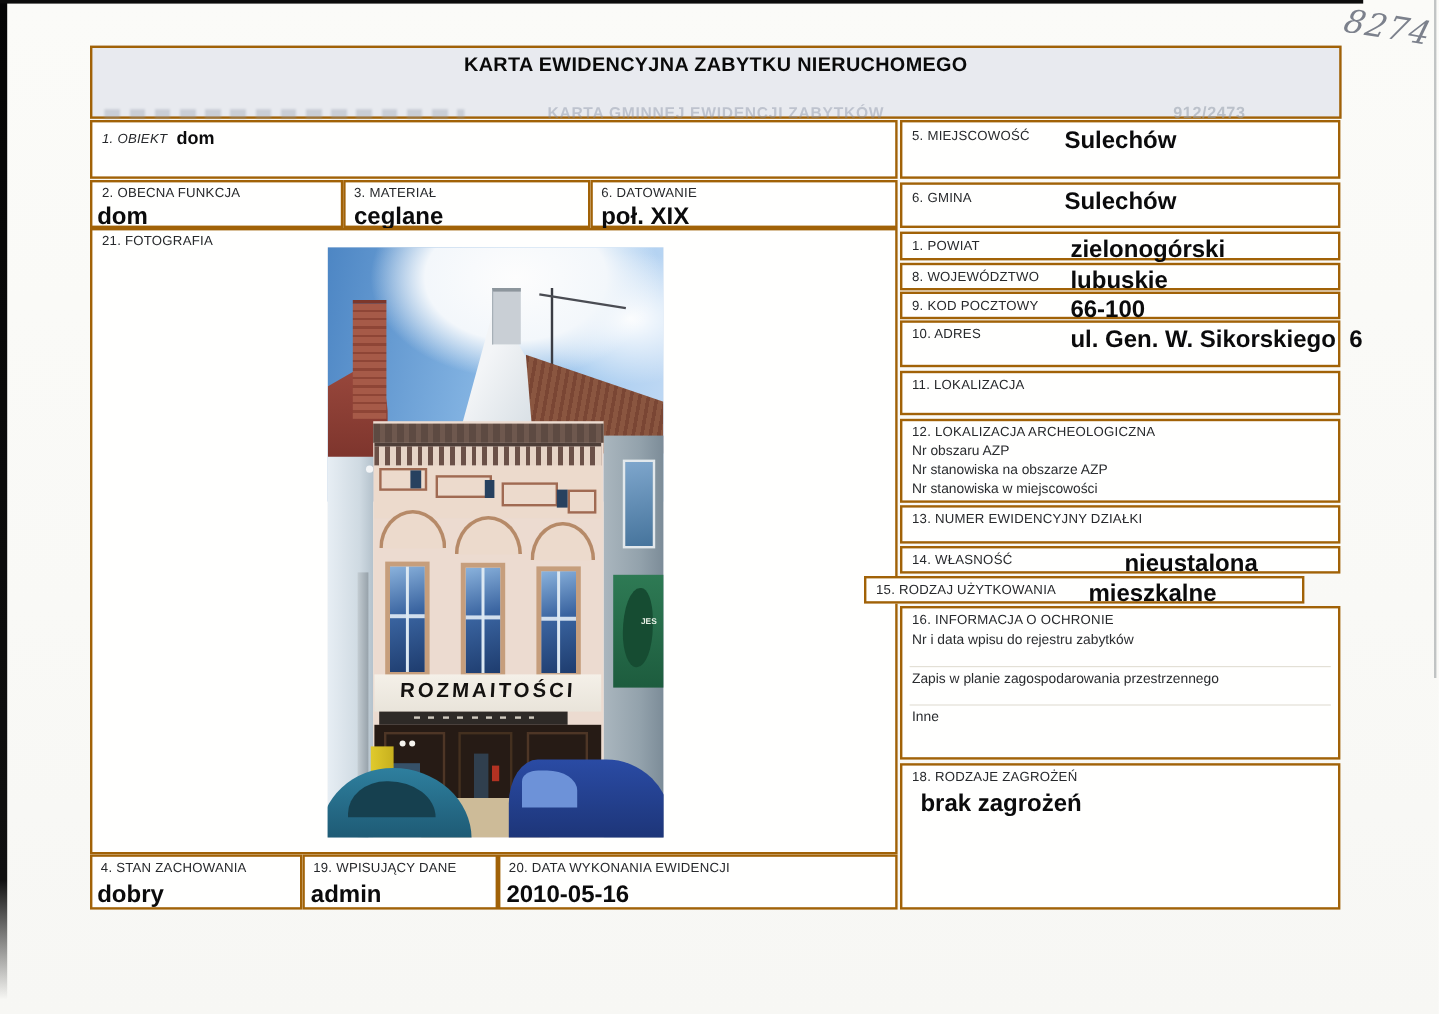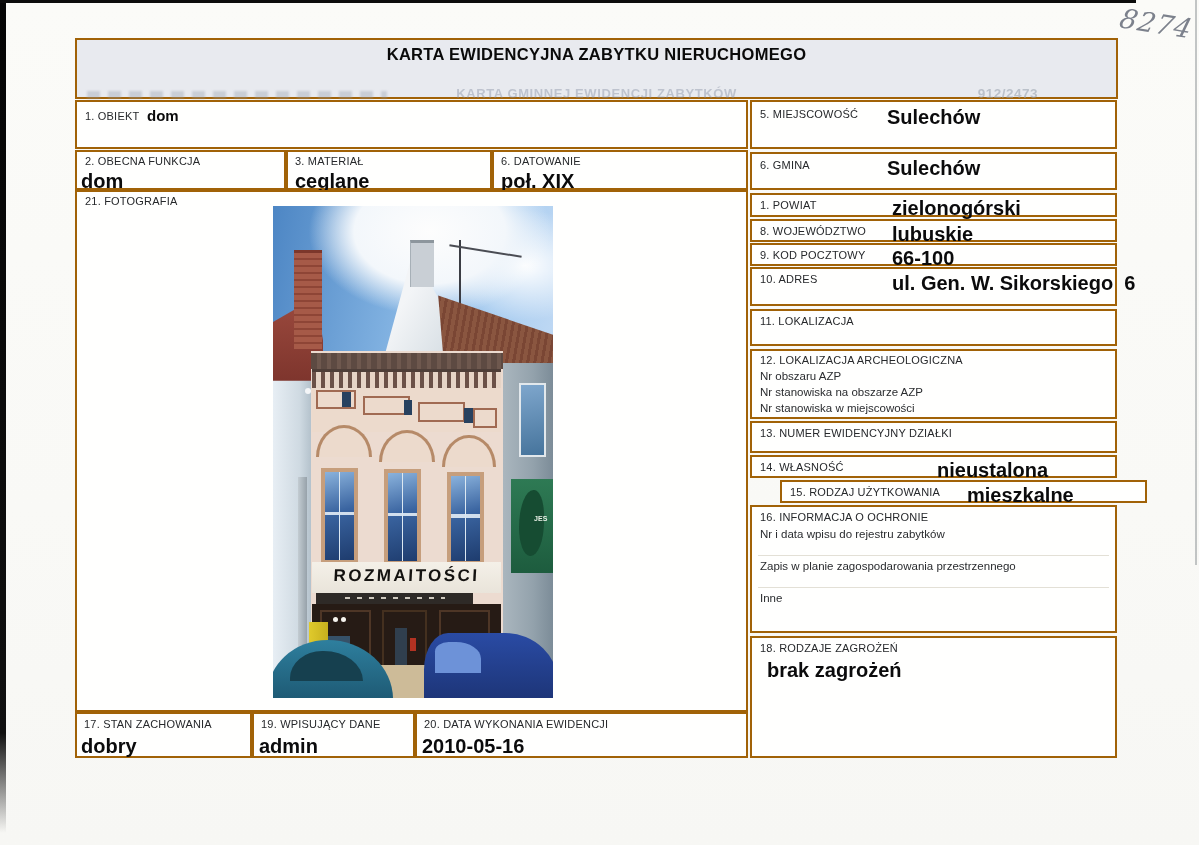--- a/index.html
+++ b/index.html
@@ -82,21 +82,21 @@
 <div id="handwritten">8274</div>
 
 <div class="box" id="header-box" style="left:75px;top:38px;width:1043px;height:61px;">
   <div class="title-line" style="top:5px;">KARTA EWIDENCYJNA ZABYTKU NIERUCHOMEGO</div>
   <div id="ghost-smudge"></div>
   <div id="ghost-title">KARTA GMINNEJ EWIDENCJI ZABYTKÓW</div>
   <div id="watermark">912/2473</div>
 </div>
 
 <div class="box" style="left:75px;top:100px;width:673px;height:49px;">
-  <div class="lbl" style="left:8px;top:8px;">1. OBIEKT</div>
+  <div class="lbl" style="left:8px;top:8px;font-style:italic;">1. OBIEKT</div>
   <div class="val" style="left:70px;top:5px;font-size:15px;">dom</div>
 </div>
 
 <div class="box" style="left:75px;top:150px;width:211px;height:40px;">
   <div class="lbl" style="left:8px;top:3px;">2. OBECNA FUNKCJA</div>
   <div class="val" style="left:4px;top:18px;">dom</div>
 </div>
 <div class="box" style="left:286px;top:150px;width:206px;height:40px;">
   <div class="lbl" style="left:7px;top:3px;">3. MATERIAŁ</div>
   <div class="val" style="left:7px;top:18px;">ceglane</div>
@@ -205,21 +205,21 @@
     </div>
     <div style="left:54%;top:86.8%;width:48%;height:13.5%;
       background:linear-gradient(180deg,#2a4ba4,#1d3578);border-radius:18% 40% 0 0 / 55% 80% 0 0;">
       <div style="left:8%;top:14%;width:34%;height:46%;
         background:#6d92d8;border-radius:30% 55% 0 0;"></div>
     </div>
   </div>
 </div>
 
 <div class="box" style="left:75px;top:712px;width:177px;height:46px;">
-  <div class="lbl" style="left:7px;top:4px;">17. STAN ZACHOWANIA</div>
+  <div class="lbl" style="left:7px;top:4px;">4. STAN ZACHOWANIA</div>
   <div class="val" style="left:4px;top:21px;">dobry</div>
 </div>
 <div class="box" style="left:252px;top:712px;width:163px;height:46px;">
   <div class="lbl" style="left:7px;top:4px;">19. WPISUJĄCY DANE</div>
   <div class="val" style="left:5px;top:21px;">admin</div>
 </div>
 <div class="box" style="left:415px;top:712px;width:333px;height:46px;">
   <div class="lbl" style="left:7px;top:4px;">20. DATA WYKONANIA EWIDENCJI</div>
   <div class="val" style="left:5px;top:21px;">2010-05-16</div>
 </div>
@@ -257,21 +257,21 @@
   <div class="sub" style="left:8px;top:35px;">Nr stanowiska na obszarze AZP</div>
   <div class="sub" style="left:8px;top:51px;">Nr stanowiska w miejscowości</div>
 </div>
 <div class="box" style="left:750px;top:421px;width:367px;height:32px;">
   <div class="lbl" style="left:8px;top:4px;">13. NUMER EWIDENCYJNY DZIAŁKI</div>
 </div>
 <div class="box" style="left:750px;top:455px;width:367px;height:23px;">
   <div class="lbl" style="left:8px;top:4px;">14. WŁASNOŚĆ</div>
   <div class="val" style="left:185px;top:2px;">nieustalona</div>
 </div>
-<div class="box" style="left:780px;top:480px;width:367px;height:23px;">
+<div class="box" style="left:720px;top:480px;width:367px;height:23px;">
   <div class="lbl" style="left:8px;top:4px;">15. RODZAJ UŻYTKOWANIA</div>
   <div class="val" style="left:185px;top:2px;">mieszkalne</div>
 </div>
 <div class="box" style="left:750px;top:505px;width:367px;height:128px;">
   <div class="lbl" style="left:8px;top:4px;">16. INFORMACJA O OCHRONIE</div>
   <div class="sub" style="left:8px;top:21px;">Nr i data wpisu do rejestru zabytków</div>
   <div class="sep" style="top:48px;"></div>
   <div class="sub" style="left:8px;top:53px;">Zapis w planie zagospodarowania przestrzennego</div>
   <div class="sep" style="top:80px;"></div>
   <div class="sub" style="left:8px;top:85px;">Inne</div>

